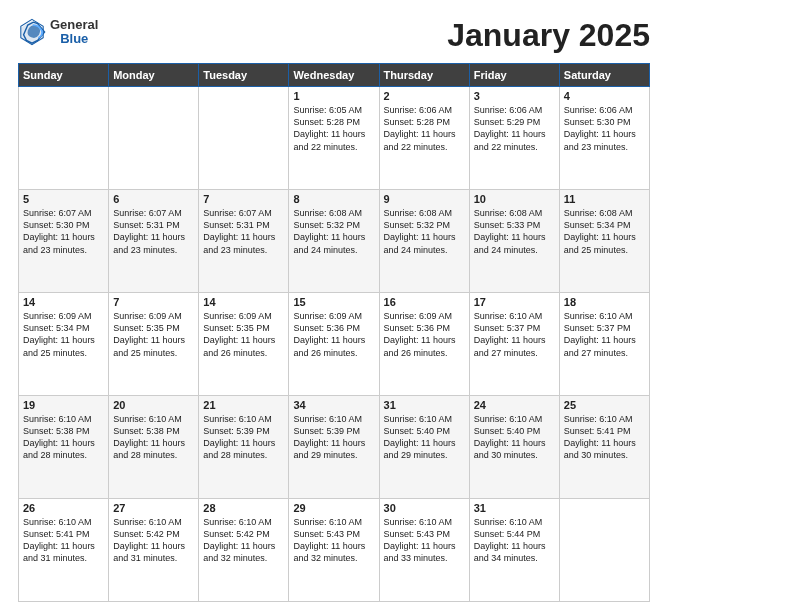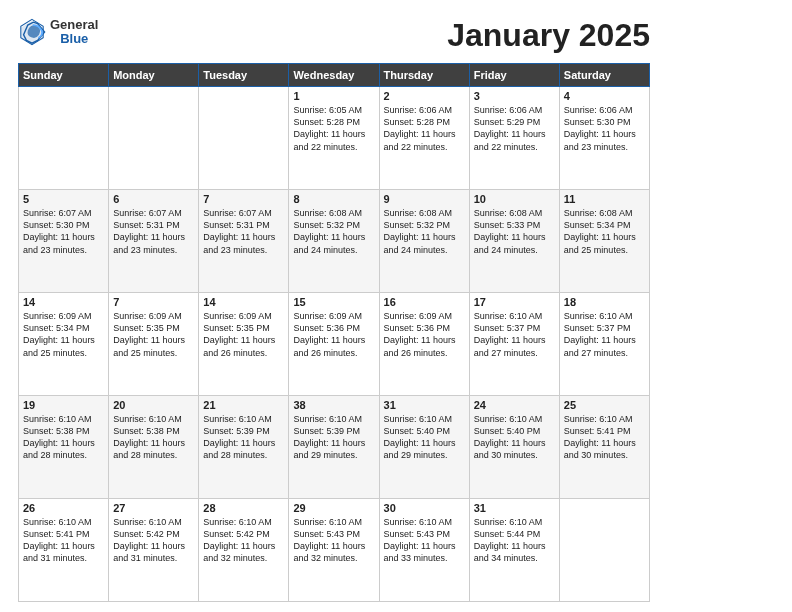--- a/index.html
+++ b/index.html
@@ -285,21 +285,21 @@
 and 28 minutes.</div>
           </td>
           <td>
             <span class="day-num">21</span>
             <div class="day-info">Sunrise: 6:10 AM
 Sunset: 5:39 PM
 Daylight: 11 hours
 and 28 minutes.</div>
           </td>
           <td>
-            <span class="day-num">38</span>
+            <span class="day-num">34</span>
             <div class="day-info">Sunrise: 6:10 AM
 Sunset: 5:39 PM
 Daylight: 11 hours
 and 29 minutes.</div>
           </td>
           <td>
             <span class="day-num">31</span>
             <div class="day-info">Sunrise: 6:10 AM
 Sunset: 5:40 PM
 Daylight: 11 hours

